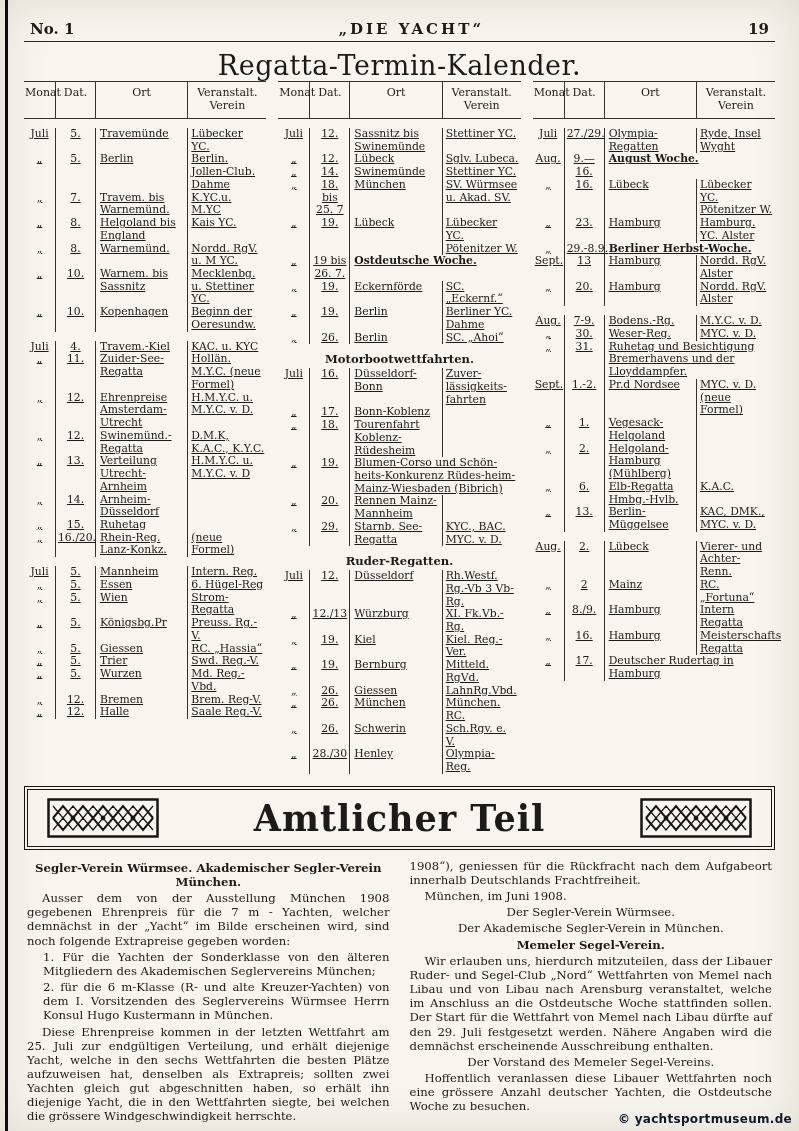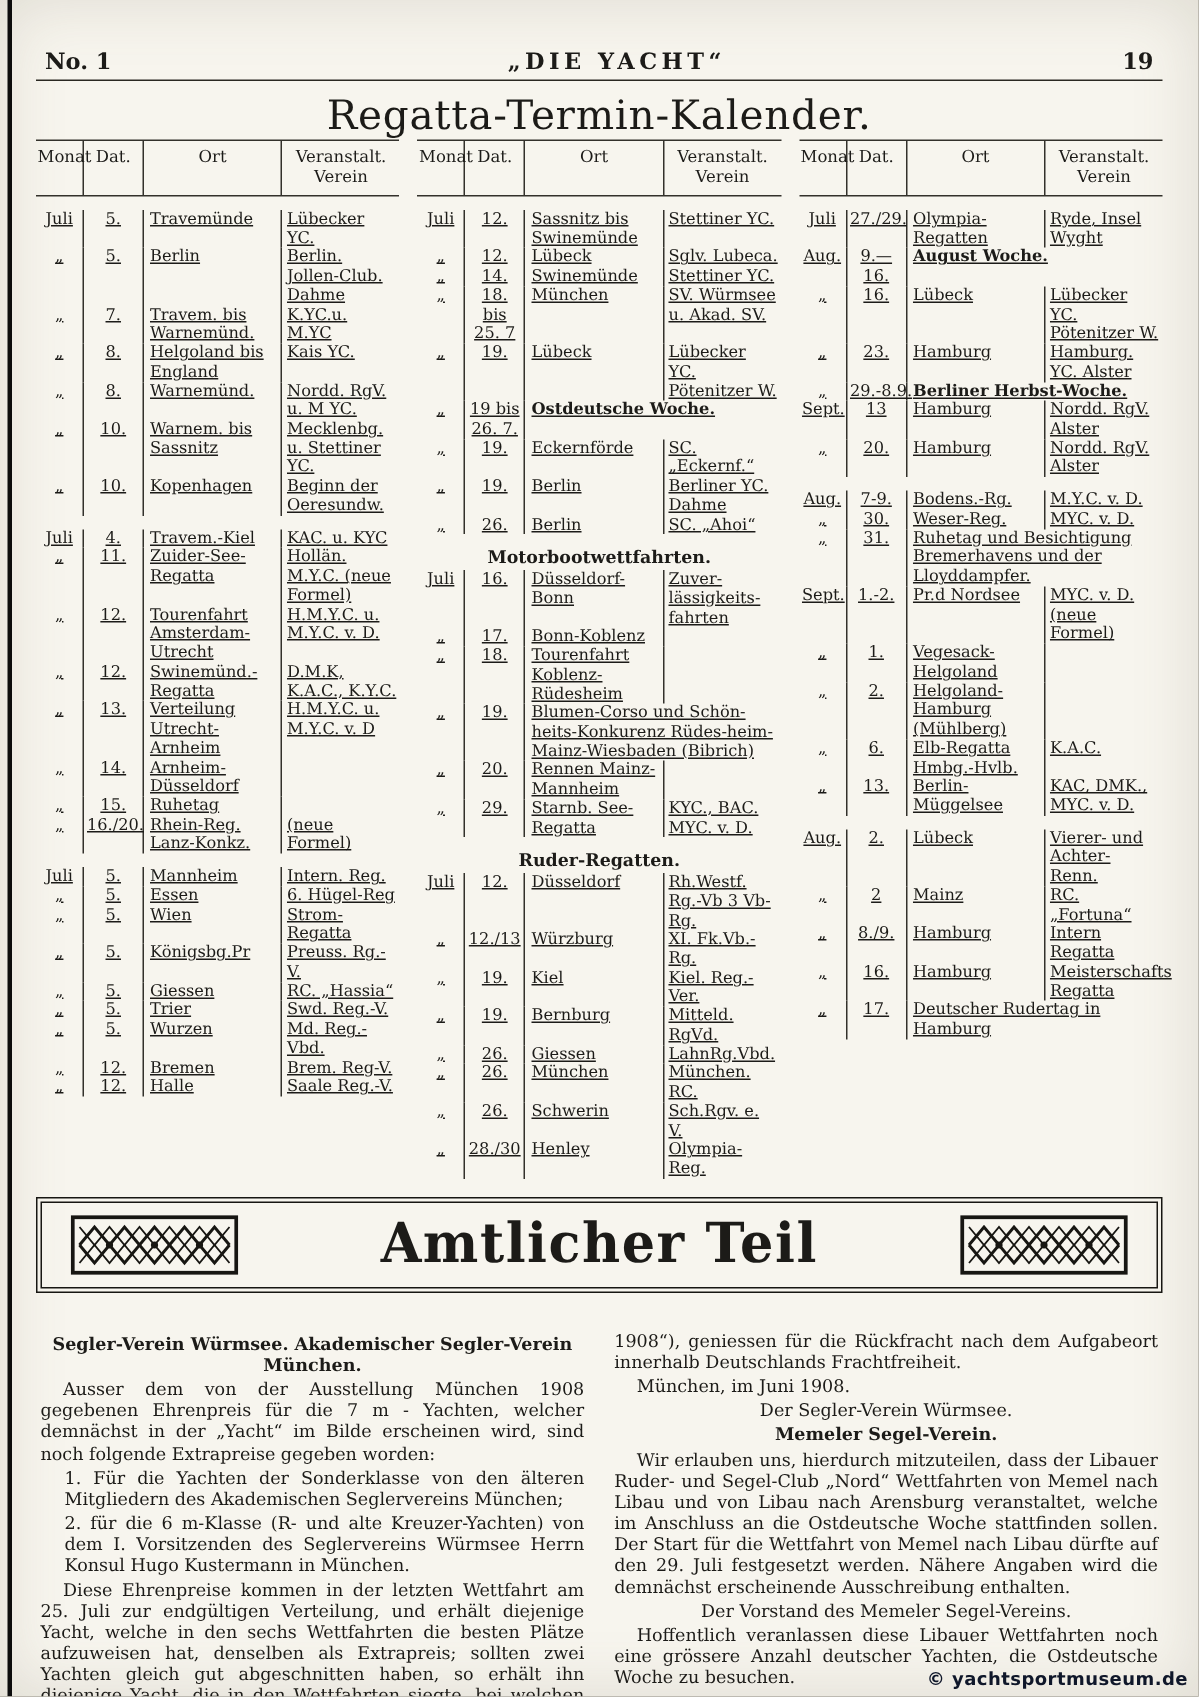--- a/index.html
+++ b/index.html
@@ -7,21 +7,21 @@
   .page{
     position:relative;width:799px;height:1131px;margin:0 auto;
     background:#f7f5ee;color:#1c1b18;overflow:hidden;
     font-family:"DejaVu Serif", serif;
     box-shadow:inset 0 0 45px rgba(110,100,80,.18);
   }
   .edge{position:absolute;left:5px;top:0;bottom:0;width:3px;background:#0c0c0c;}
 
   
   .mast{display:flex;justify-content:space-between;align-items:baseline;
-        padding:32px 30px 3px 30px;font-weight:bold;font-size:15px;}
+        padding:20px 30px 3px 30px;font-weight:bold;font-size:15px;}
   .mtitle{letter-spacing:3px;}
   .rule{border-top:1.6px solid #2a2822;margin:0 24px;}
 
   
   .cal-title{text-align:center;font-weight:normal;font-size:27px;margin-top:8px;letter-spacing:.5px;}
   .cal-sub{text-align:center;font-weight:bold;font-size:13px;margin:1px 0 9px 0;}
 
   
   .tables{display:flex;gap:12px;padding:0 24px;align-items:flex-start;}
   .cal-table{flex:1;min-width:0;font-size:10.8px;line-height:1.18;}
@@ -35,21 +35,21 @@
   .sec-heading + .sec-grid{margin-top:1px;}
   .c{padding:0 2px;}
   .c-m{text-align:center;border-right:1px solid #33312b;}
   .c-d{text-align:center;border-right:1px solid #33312b;}
   .c-o{padding-left:4px;border-right:1px solid #33312b;}
   .c-o.span{grid-column:3/5;border-right:none;}
   .c-o.bold{font-weight:bold;}
   .c-v{padding-left:3px;}
 
   
-  .banner{margin:12px 24px 25px 24px;border:4px double #171612;height:50px;
+  .banner{margin:12px 24px 9px 24px;border:4px double #171612;height:50px;
           display:flex;align-items:center;justify-content:space-between;padding:3px 19px;}
   .banner-title{font-weight:bold;font-size:35px;letter-spacing:1px;
                 font-family:"DejaVu Serif",serif;transform:scaleY(1.05);}
   .orn{flex:0 0 auto;}
 
   
   .articles{display:flex;gap:20px;padding:0 27px;margin-top:4px;
             font-size:11.7px;line-height:1.21;text-align:justify;}
   .art-col{flex:1;min-width:0;}
   .blk{margin:0 0 2px 0;}
@@ -122,21 +122,21 @@
           <div class="c c-m">Juli</div>
           <div class="c c-d">4.</div>
           <div class="c c-o">Travem.-Kiel</div>
           <div class="c c-v">KAC. u. KYC</div>
           <div class="c c-m">„</div>
           <div class="c c-d">11.</div>
           <div class="c c-o">Zuider-See-Regatta</div>
           <div class="c c-v">Hollän. M.Y.C. (neue Formel)</div>
           <div class="c c-m">„</div>
           <div class="c c-d">12.</div>
-          <div class="c c-o">Tourenfahrt Amsterdam-Utrecht</div>
+          <div class="c c-o">Ehrenpreise Amsterdam-Utrecht</div>
           <div class="c c-v">H.M.Y.C. u. M.Y.C. v. D.</div>
           <div class="c c-m">„</div>
           <div class="c c-d">12.</div>
           <div class="c c-o">Swinemünd.-Regatta</div>
           <div class="c c-v">D.M.K, K.A.C., K.Y.C.</div>
           <div class="c c-m">„</div>
           <div class="c c-d">13.</div>
           <div class="c c-o">Verteilung Utrecht-Arnheim</div>
           <div class="c c-v">H.M.Y.C. u. M.Y.C. v. D</div>
           <div class="c c-m">„</div>
@@ -420,20 +420,21 @@
         <div class="blk blk-h">Segler-Verein Würmsee.  Akademischer Segler-Verein München.</div>
         <div class="blk blk-p">Ausser dem von der Ausstellung München 1908 gegebenen Ehrenpreis für die 7 m - Yachten, welcher demnächst in der „Yacht“ im Bilde erscheinen wird, sind noch folgende Extrapreise gegeben worden:</div>
         <div class="blk blk-li">1. Für die Yachten der Sonderklasse von den älteren Mitgliedern des Akademischen Seglervereins München;</div>
         <div class="blk blk-li">2. für die 6 m-Klasse (R- und alte Kreuzer-Yachten) von dem I. Vorsitzenden des Seglervereins Würmsee Herrn Konsul Hugo Kustermann in München.</div>
         <div class="blk blk-p">Diese Ehrenpreise kommen in der letzten Wettfahrt am 25. Juli zur endgültigen Verteilung, und erhält diejenige Yacht, welche in den sechs Wettfahrten die besten Plätze aufzuweisen hat, denselben als Extrapreis; sollten zwei Yachten gleich gut abgeschnitten haben, so erhält ihn diejenige Yacht, die in den Wettfahrten siegte, bei welchen die grössere Windgeschwindigkeit herrschte.</div>
       </div>
     <div class="art-col">
         <div class="blk blk-p0">1908“), geniessen für die Rückfracht nach dem Aufgabeort innerhalb Deutschlands Frachtfreiheit.</div>
         <div class="blk blk-p">München, im Juni 1908.</div>
         <div class="blk blk-c">Der Segler-Verein Würmsee.</div>
+        <div class="blk blk-c">Der Akademische Segler-Verein in München.</div>
         <div class="blk blk-h">Memeler Segel-Verein.</div>
         <div class="blk blk-p">Wir erlauben uns, hierdurch mitzuteilen, dass der Libauer Ruder- und Segel-Club „Nord“ Wettfahrten von Memel nach Libau und von Libau nach Arensburg veranstaltet, welche im Anschluss an die Ostdeutsche Woche stattfinden sollen. Der Start für die Wettfahrt von Memel nach Libau dürfte auf den 29. Juli festgesetzt werden. Nähere Angaben wird die demnächst erscheinende Ausschreibung enthalten.</div>
         <div class="blk blk-c">Der Vorstand des Memeler Segel-Vereins.</div>
         <div class="blk blk-p">Hoffentlich veranlassen diese Libauer Wettfahrten noch eine grössere Anzahl deutscher Yachten, die Ostdeutsche Woche zu besuchen.</div>
       </div>
   </div>
 
   <div class="watermark">
     <span>©</span>
     <span>yachtsportmuseum.de</span>

